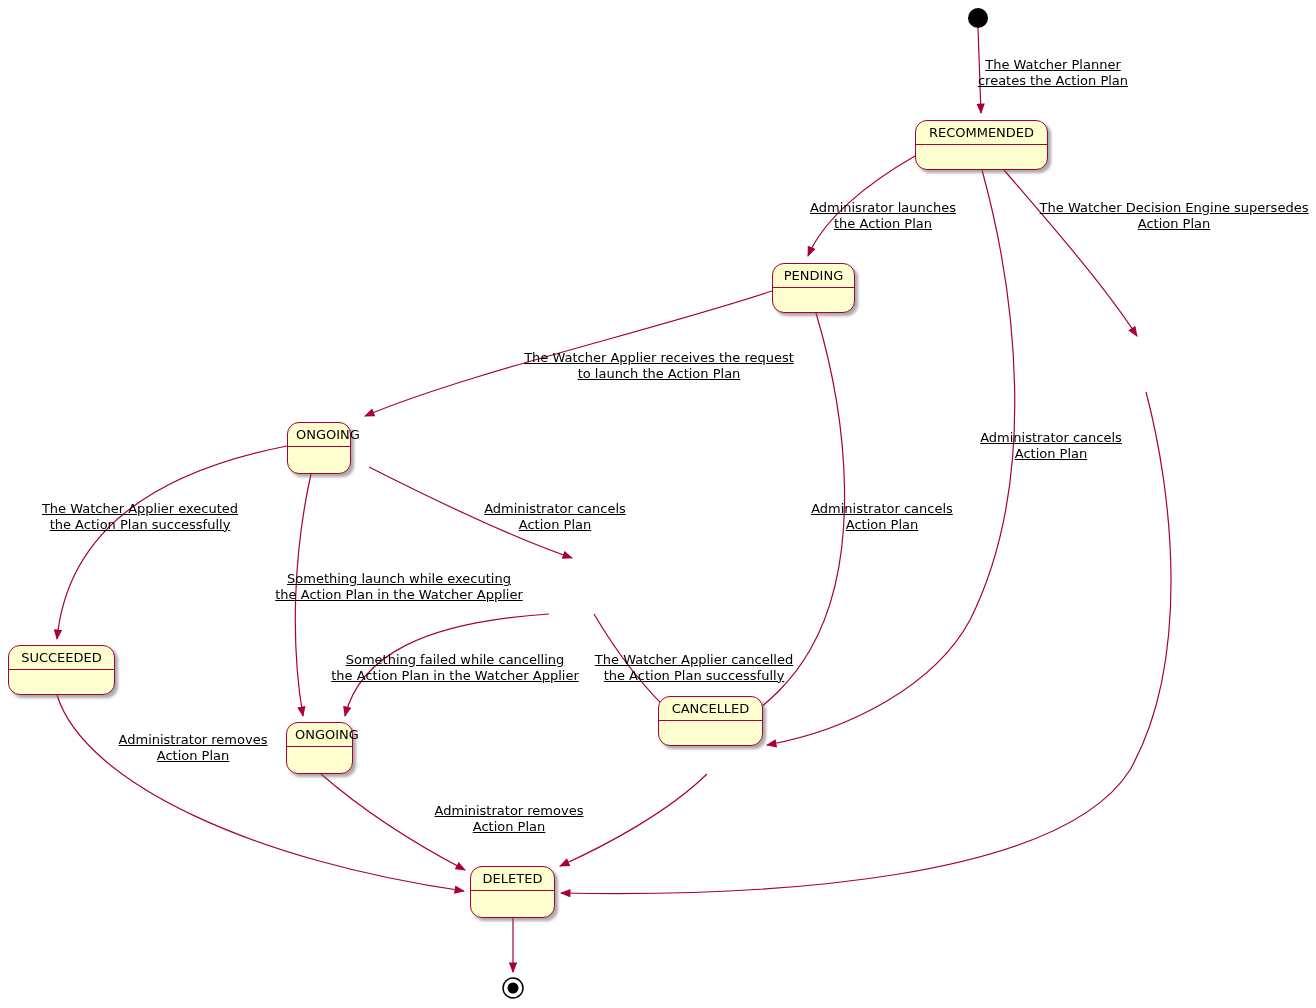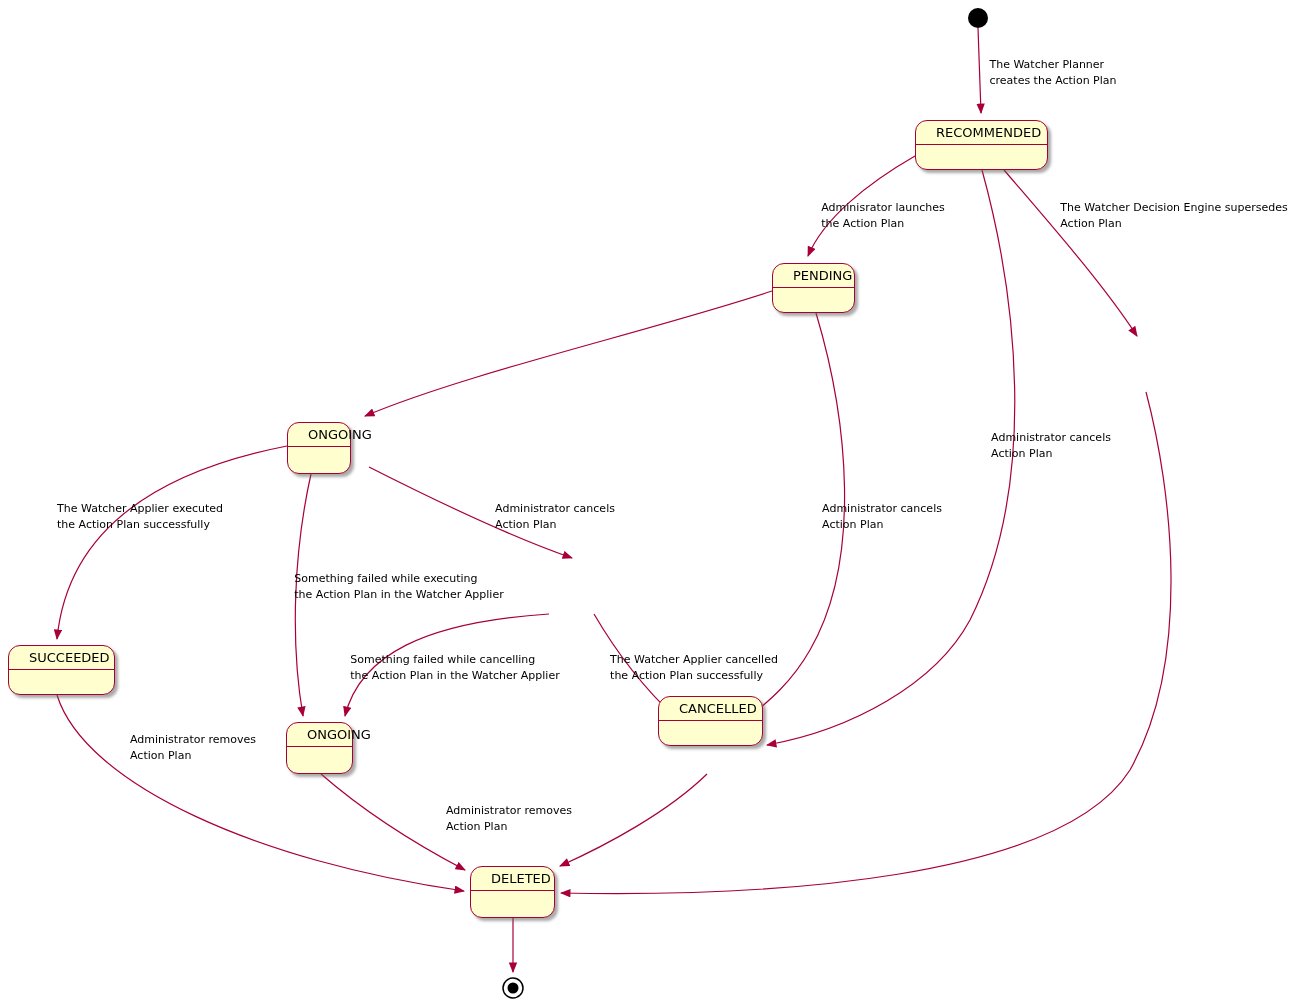--- a/index.html
+++ b/index.html
@@ -26,35 +26,38 @@
     z-index: 2;
     background: #FEFECE;
     border: 1.5px solid #A80036;
     border-radius: 12px;
     box-shadow: 3px 3px 3px rgba(100,100,100,0.55);
     box-sizing: border-box;
   }
   .state-title {
     height: 23px;
     line-height: 23px;
+    text-align: center;
     font-size: 13px;
     color: #000000;
     border-bottom: 1px solid #A80036;
-    padding: 0 20px;
+    padding: 0 8px;
     white-space: nowrap;
   }
   .tlabel {
     position: absolute;
     z-index: 3;
     transform: translateX(-50%);
-    font-size: 11px;
+    text-align: center;
+    font-size: 13px;
     line-height: 15.5px;
     color: #000000;
     white-space: pre-line;
     width: max-content;
+    text-decoration: underline;
   }
 </style>
 </head>
 <body>
 
 <div class="canvas">
 
   <svg class="edges" width="1316" height="1008" viewBox="0 0 1316 1008" xmlns="http://www.w3.org/2000/svg">
     <defs>
       <marker id="arr" viewBox="0 0 10 8" refX="9" refY="4" markerWidth="9" markerHeight="7" orient="auto-start-reverse">
@@ -110,29 +113,31 @@
   <div class="state" style="left:470px;top:866px;width:85px;height:52px">
     <div class="state-title">DELETED</div>
   </div>
 
   <div class="tlabel" style="left:1053px;top:57px">The Watcher Planner
 creates the Action Plan</div>
   <div class="tlabel" style="left:883px;top:200px">Adminisrator launches
 the Action Plan</div>
   <div class="tlabel" style="left:1174px;top:200px">The Watcher Decision Engine supersedes
 Action Plan</div>
+  <div class="tlabel" style="left:659px;top:350px">The Watcher Applier receives the request
+to launch the Action Plan</div>
   <div class="tlabel" style="left:1051px;top:430px">Administrator cancels
 Action Plan</div>
   <div class="tlabel" style="left:882px;top:501px">Administrator cancels
 Action Plan</div>
   <div class="tlabel" style="left:555px;top:501px">Administrator cancels
 Action Plan</div>
   <div class="tlabel" style="left:140px;top:501px">The Watcher Applier executed
 the Action Plan successfully</div>
-  <div class="tlabel" style="left:399px;top:571px">Something failed while executing
+  <div class="tlabel" style="left:399px;top:571px">Something launch while executing
 the Action Plan in the Watcher Applier</div>
   <div class="tlabel" style="left:455px;top:652px">Something failed while cancelling
 the Action Plan in the Watcher Applier</div>
   <div class="tlabel" style="left:694px;top:652px">The Watcher Applier cancelled
 the Action Plan successfully</div>
   <div class="tlabel" style="left:193px;top:732px">Administrator removes
 Action Plan</div>
   <div class="tlabel" style="left:509px;top:803px">Administrator removes
 Action Plan</div>
 

